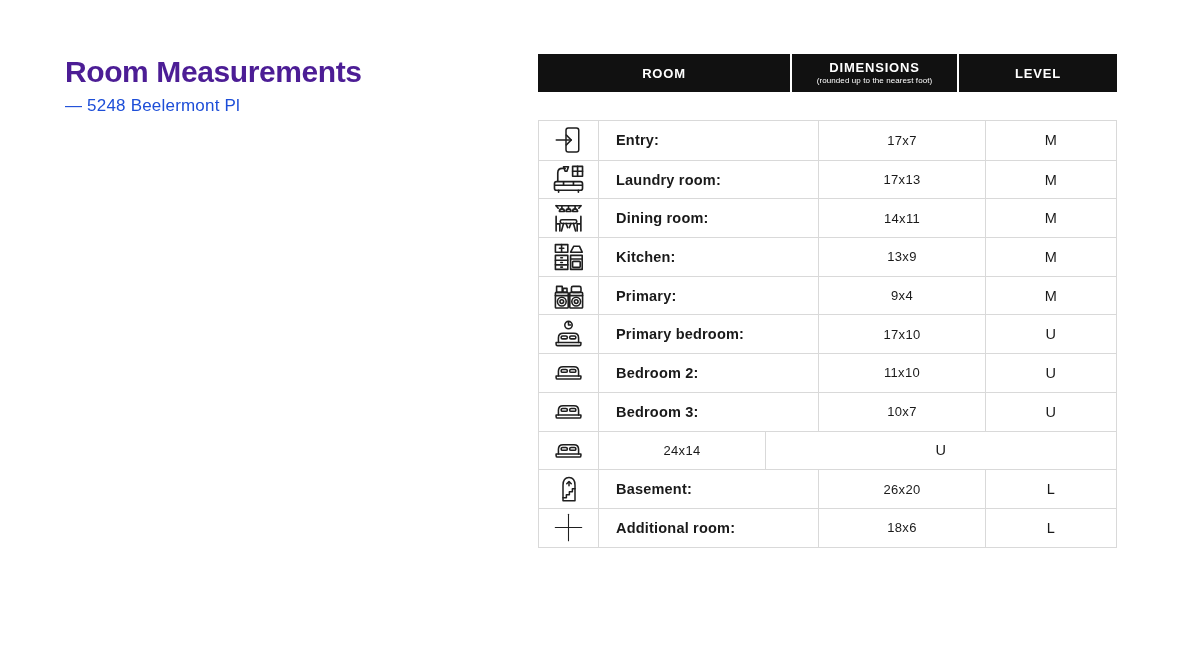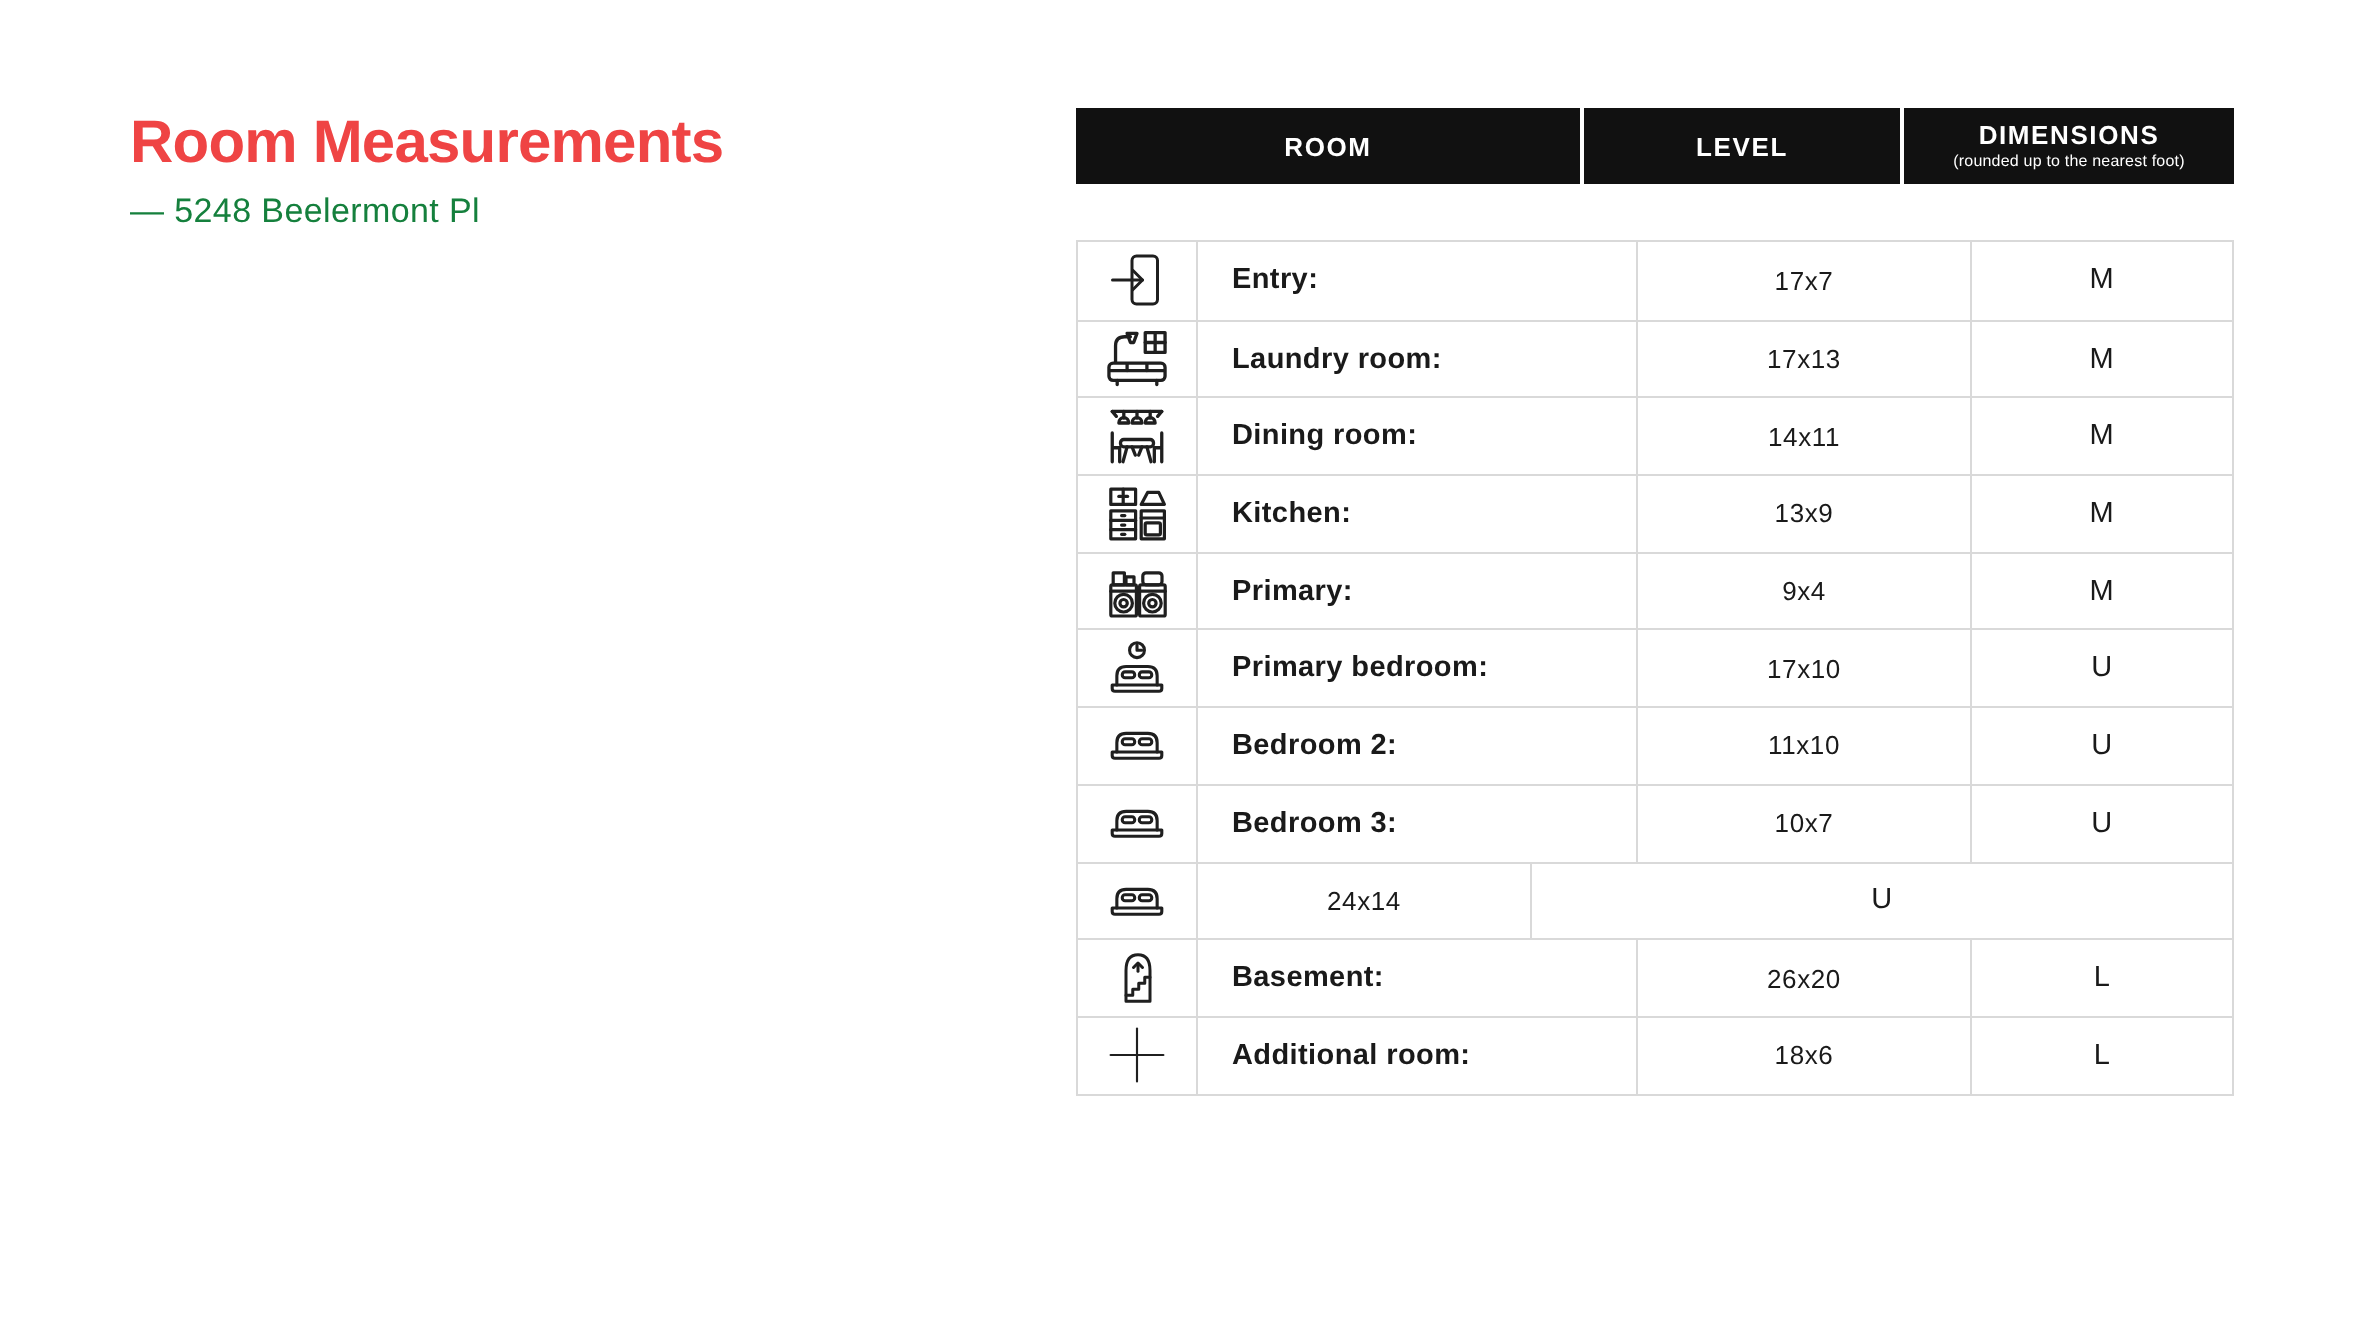--- a/index.html
+++ b/index.html
@@ -16,28 +16,28 @@
     font-family:"Liberation Sans", sans-serif;
     color:var(--body-text);
     position:relative;
     overflow:hidden;
   }
   .title-block{position:absolute;left:65px;top:56px;}
   .page-title{
     font-size:30px;
     font-weight:800;
     letter-spacing:-0.4px;
-    color:#ef4444;
+    color:#4c1d95;
     line-height:1.05;
   }
   .page-subtitle{
     font-size:17px;
     font-weight:400;
     margin-top:8px;
-    color:#15803d;
+    color:#1d4ed8;
     letter-spacing:0.2px;
   }
   .table-wrap{position:absolute;left:538px;top:54px;width:579px;}
   .thead{display:flex;gap:2px;height:38px;}
   .th{
     background:var(--header-bg);
     color:var(--header-text);
     display:flex;align-items:center;justify-content:center;
     font-weight:bold;font-size:13px;letter-spacing:0.8px;
   }
@@ -64,25 +64,25 @@
 <body>
 
 <div class="title-block">
   <div class="page-title">Room Measurements</div>
   <div class="page-subtitle">— 5248 Beelermont Pl</div>
 </div>
 
 <div class="table-wrap">
   <div class="thead">
     <div class="th th-room">ROOM</div>
-    <div class="th th-level">LEVEL</div>
     <div class="th th-dim">
       <span>DIMENSIONS</span>
       <span class="th-note">(rounded up to the nearest foot)</span>
     </div>
+    <div class="th th-level">LEVEL</div>
   </div>
 
   <div class="tbody">
 
     <div class="tr">
       <div class="td td-icon">
           <span class="icon">
         <svg width="30" height="30" viewBox="0 0 40 40">
           <rect x="16" y="4" width="17" height="32" rx="3"></rect>
           <line x1="3" y1="20" x2="23" y2="20"></line>

